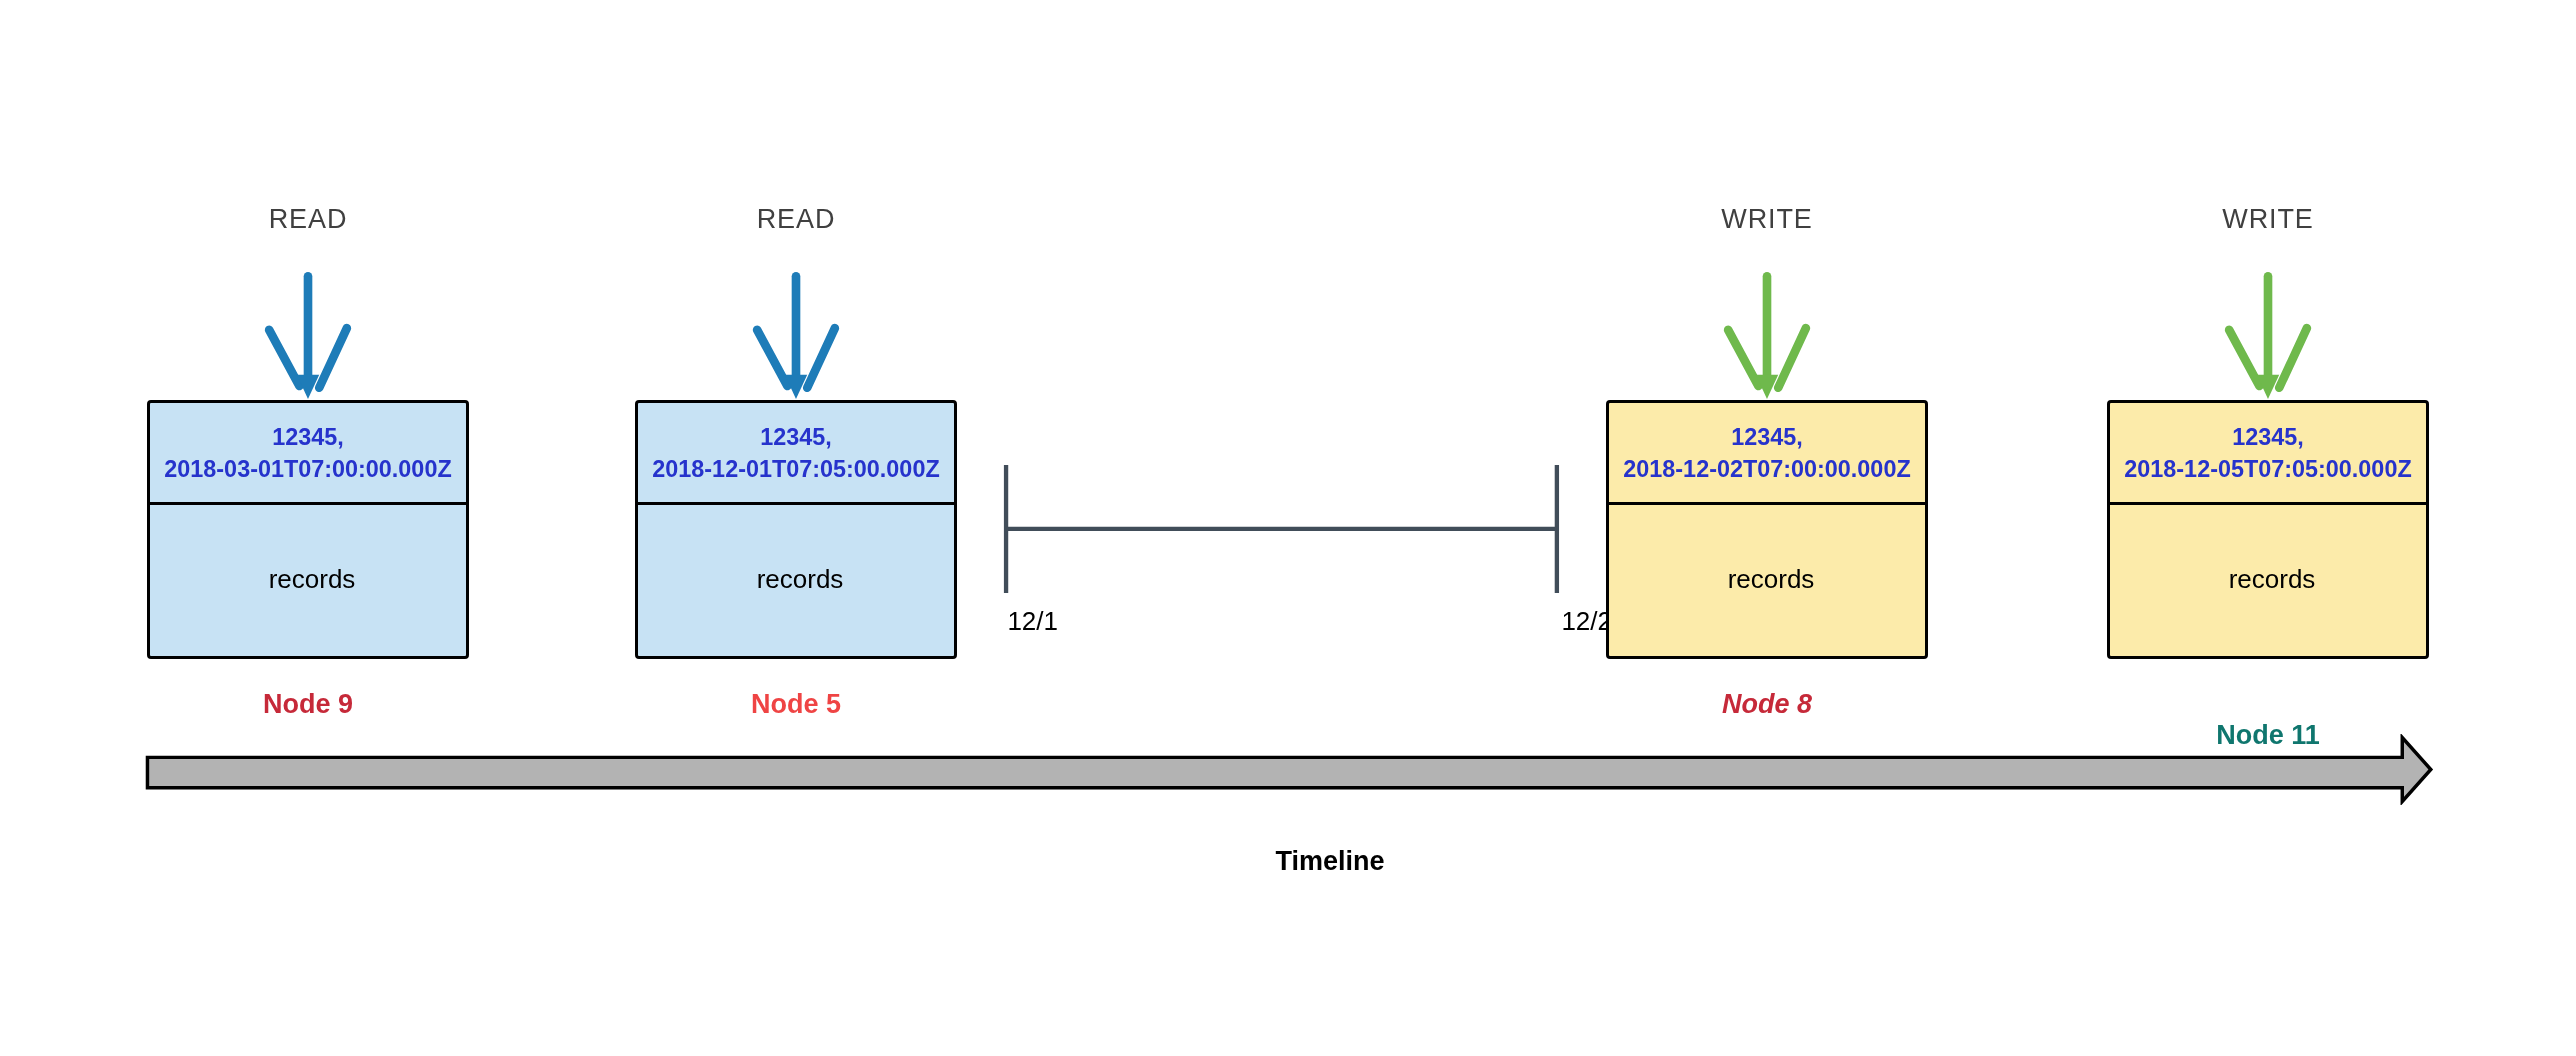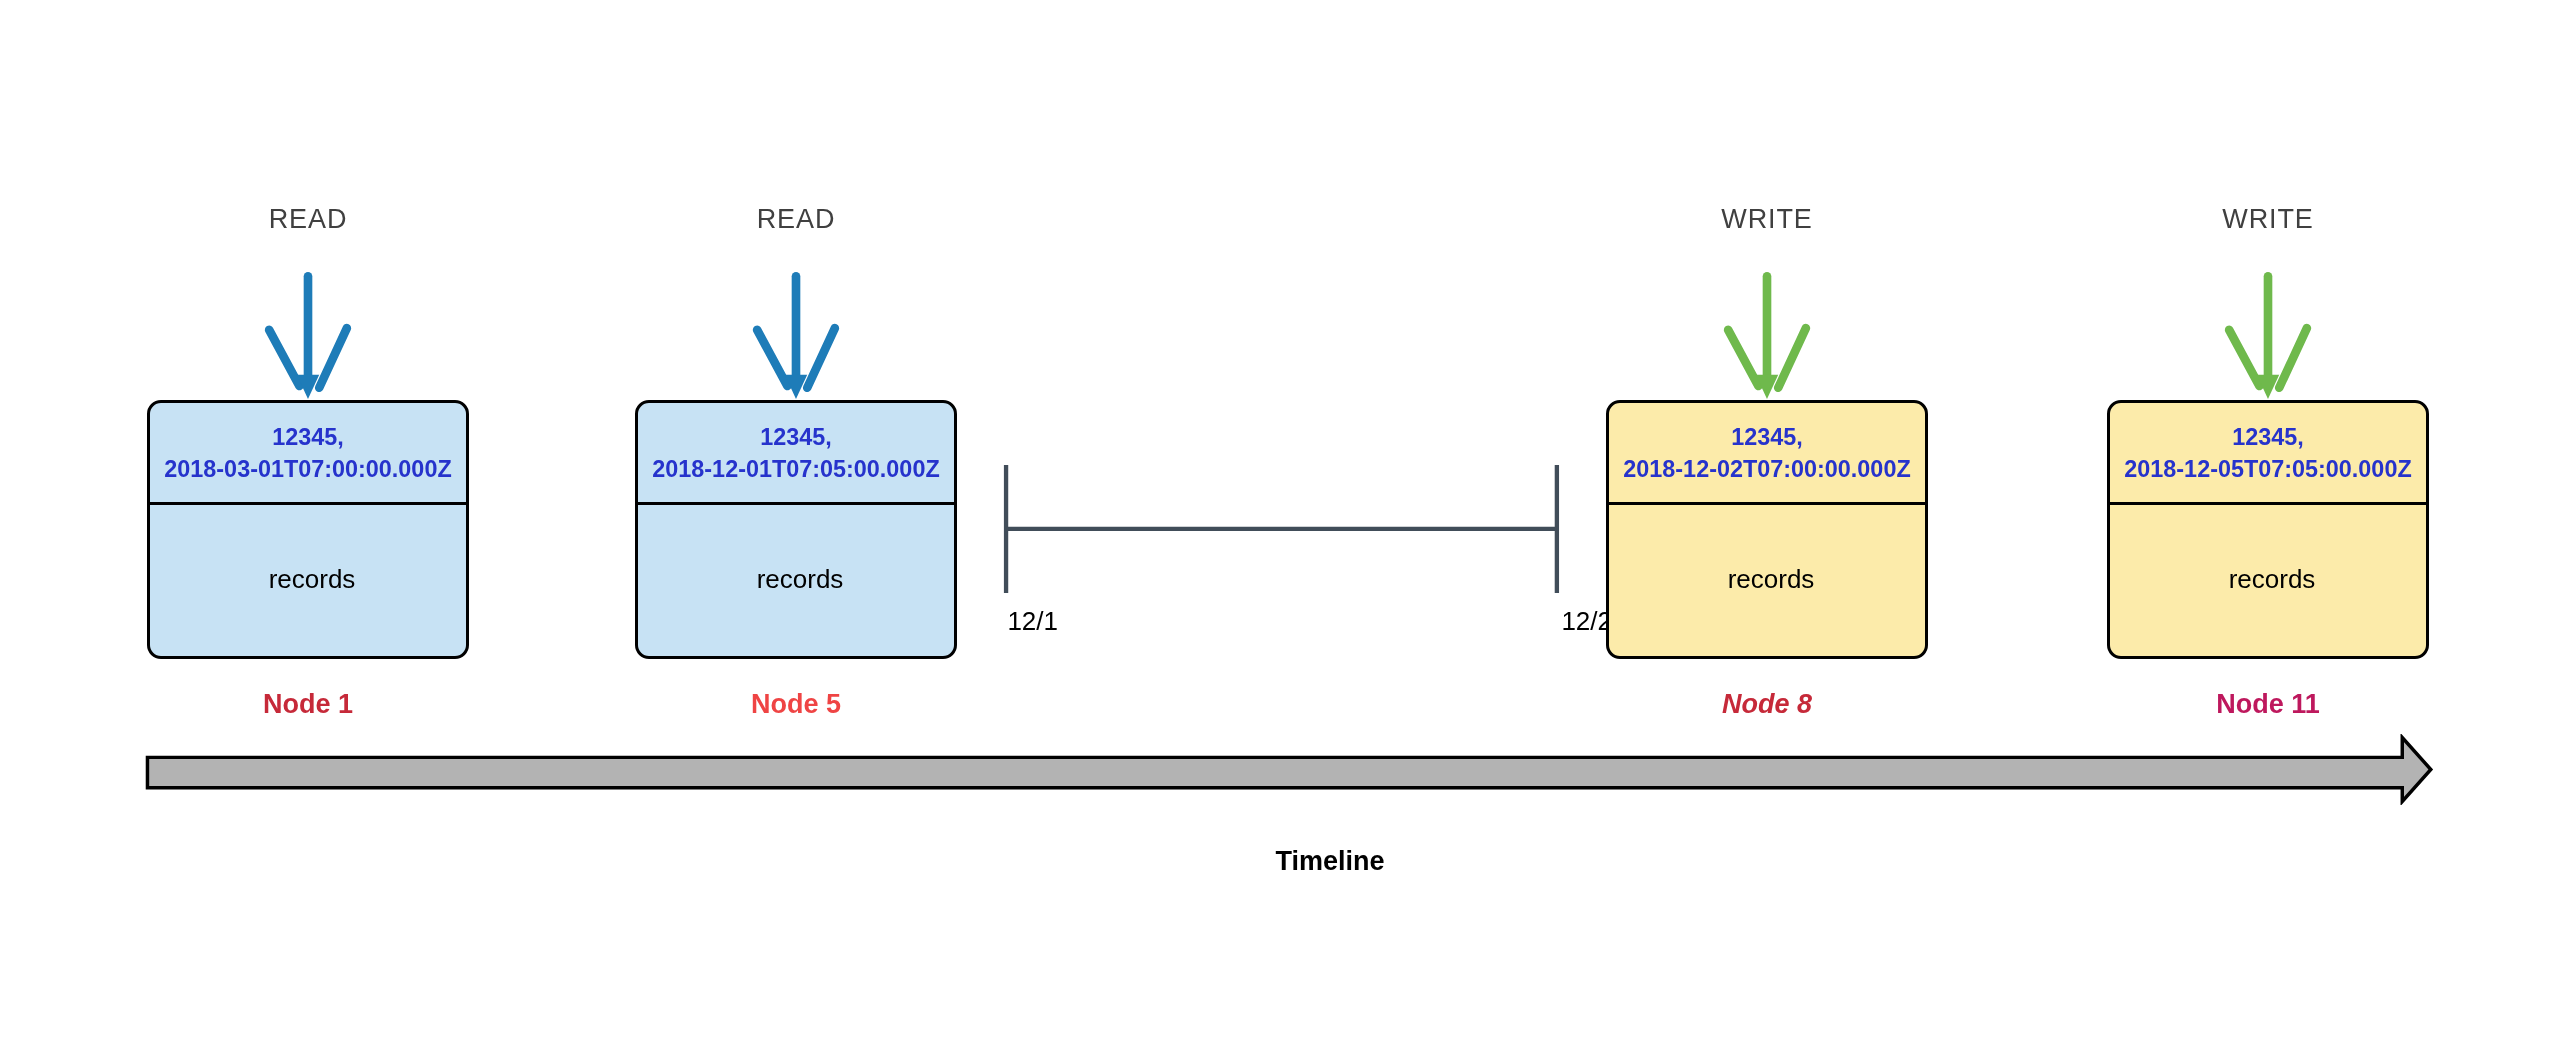--- a/index.html
+++ b/index.html
@@ -15,21 +15,21 @@
   .op-label {
     position: absolute; top: 204px; left: 0; width: 100%;
     text-align: center; font-size: 27px; color: #404040; letter-spacing: 0.9px;
   }
   .op-arrow {
     position: absolute; top: 270px; left: 50%; transform: translateX(-50%);
     width: 95px; height: 131px; display: block;
   }
   .node-box {
     position: absolute; top: 400px; left: 0; width: 322px; height: 259px;
-    border: 3.5px solid #000000; border-radius: 14px; box-sizing: border-box;
+    border: 3.5px solid #000000; border-radius: 4px; box-sizing: border-box;
   }
   .node-header {
     height: 99px; border-bottom: 3.5px solid #000000;
     display: flex; flex-direction: column; justify-content: center;
     text-align: center; font-weight: bold; font-size: 23.4px; line-height: 32px;
     white-space: nowrap; overflow: hidden;
   }
   .node-body {
     height: 149px; display: flex; align-items: center; justify-content: center;
     font-size: 26px; color: #000000; padding-left: 8px;
@@ -64,21 +64,21 @@
       <line x1="100" y1="67" x2="68" y2="136" stroke="currentColor" stroke-width="10" stroke-linecap="round"></line>
       <polygon points="42,121 68,121 55,149" fill="currentColor"></polygon>
     </svg>
     <div class="node-box" style="background-color: rgb(199, 226, 244); border-color: rgb(0, 0, 0);">
       <div class="node-header" style="color: rgb(38, 51, 204); border-bottom-color: rgb(0, 0, 0);">
         <div>12345,</div>
         <div>2018-03-01T07:00:00.000Z</div>
       </div>
       <div class="node-body">records</div>
     </div>
-    <div class="node-label" style="color: rgb(198, 41, 57);">Node 1</div>
+    <div class="node-label" style="color: rgb(198, 41, 57);">Node 9</div>
   </div>
 
   <div class="node-group" style="left:635px">
     <div class="op-label">READ</div>
     <svg class="op-arrow" viewBox="0 0 110 151" style="color: rgb(30, 124, 184);">
       <line x1="55" y1="7" x2="55" y2="131" stroke="currentColor" stroke-width="10" stroke-linecap="round"></line>
       <line x1="10" y1="69" x2="45" y2="134" stroke="currentColor" stroke-width="10" stroke-linecap="round"></line>
       <line x1="100" y1="67" x2="68" y2="136" stroke="currentColor" stroke-width="10" stroke-linecap="round"></line>
       <polygon points="42,121 68,121 55,149" fill="currentColor"></polygon>
     </svg>
@@ -126,21 +126,21 @@
       <line x1="100" y1="67" x2="68" y2="136" stroke="currentColor" stroke-width="10" stroke-linecap="round"></line>
       <polygon points="42,121 68,121 55,149" fill="currentColor"></polygon>
     </svg>
     <div class="node-box" style="background-color: rgb(252, 235, 170); border-color: rgb(0, 0, 0);">
       <div class="node-header" style="color: rgb(38, 51, 204); border-bottom-color: rgb(0, 0, 0);">
         <div>12345,</div>
         <div>2018-12-05T07:05:00.000Z</div>
       </div>
       <div class="node-body">records</div>
     </div>
-    <div class="node-label" style="color: #be185d;">Node 11</div>
+    <div class="node-label" style="color: #0f766e; margin-top: 31px;">Node 11</div>
   </div>
 
   <svg class="timeline-svg" viewBox="0 0 2650 82">
     <polygon points="4,27 2611,27 2611,4 2644,41 2611,78 2611,62 4,62" stroke-width="4" stroke-linejoin="miter" style="fill: rgb(179, 179, 179); stroke: rgb(0, 0, 0);"></polygon>
   </svg>
   <div class="timeline-label">Timeline</div>
 
 </div>
 
 

